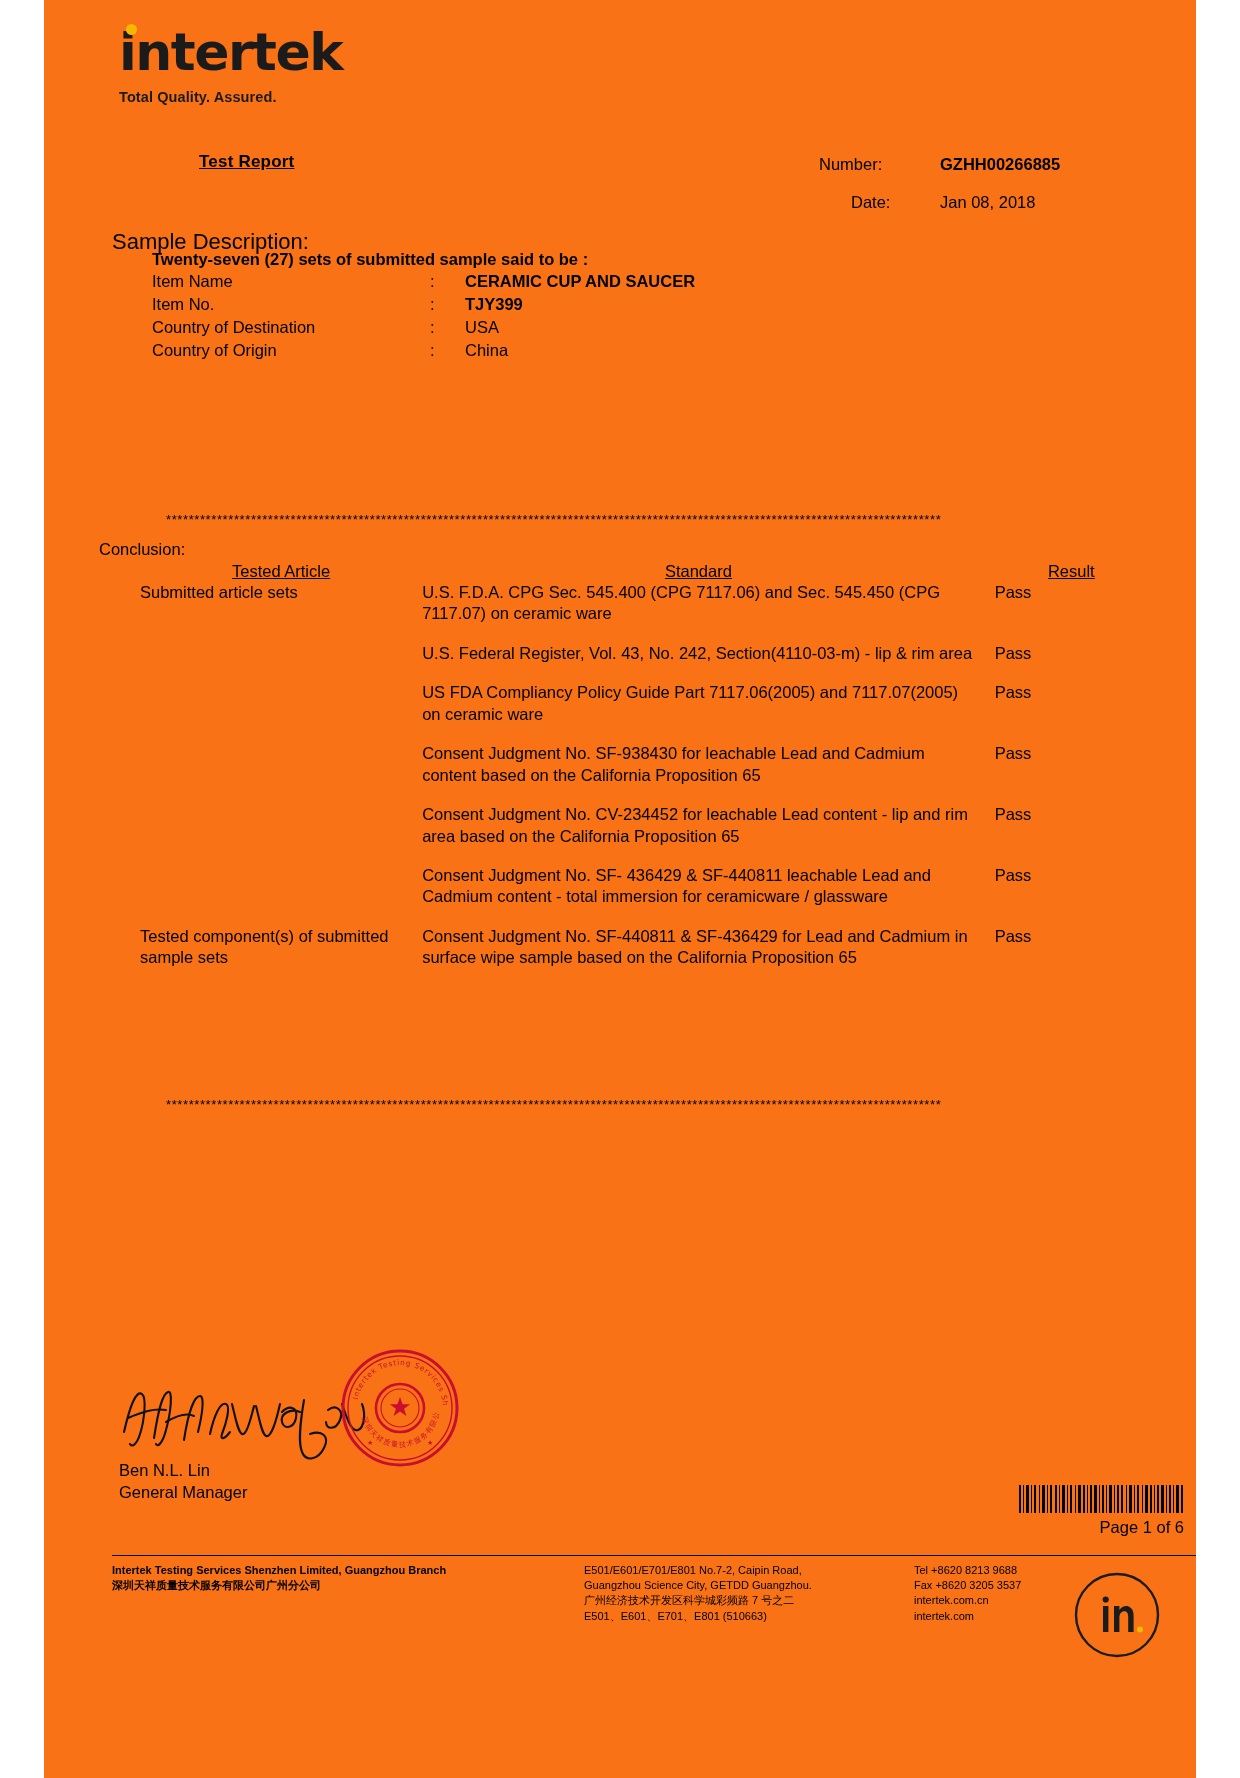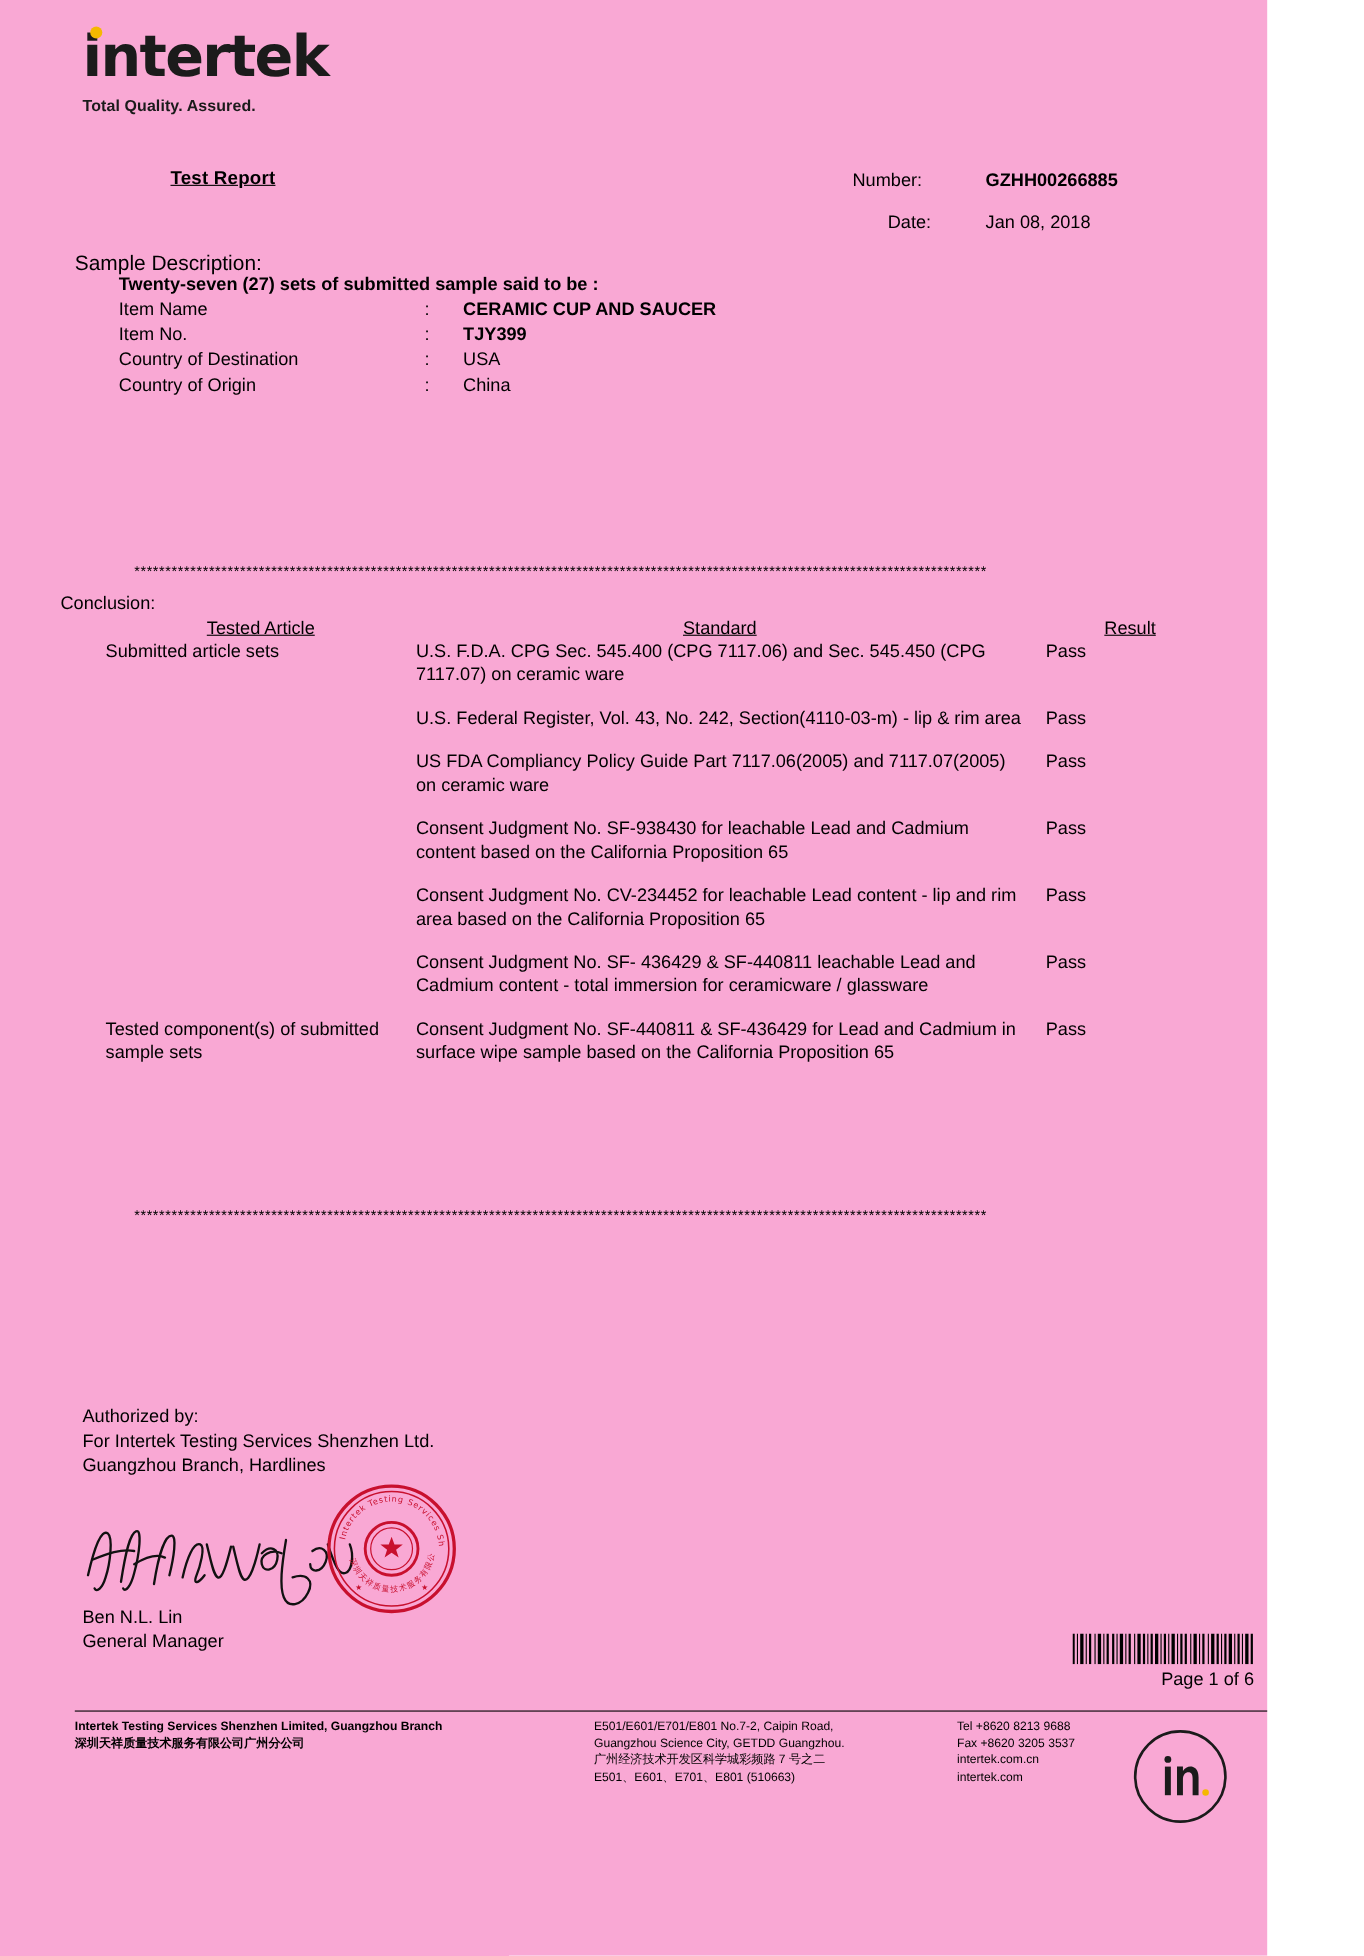--- a/index.html
+++ b/index.html
@@ -8,22 +8,23 @@
     background: #ffffff;
   }
   body {
     font-family: "Liberation Sans", sans-serif;
     color: #000000;
   }
   .page {
     position: relative;
     width: 1152px;
     height: 1778px;
-    background: #f9a8d4;
+    background: #f97316;
     overflow: hidden;
+    margin-left: 44px;
   }
 
   
   .logo-block {
     position: absolute;
     left: 75px;
     top: 26px;
   }
   .logo-word {
     font-family: "DejaVu Sans", sans-serif;
@@ -85,21 +86,21 @@
     left: 896px;
     top: 193px;
     font-size: 16.5px;
   }
 
   
   .sample-title {
     position: absolute;
     left: 68px;
     top: 229px;
-    font-size: 19px;
+    font-size: 22px;
   }
   .sample-intro {
     position: absolute;
     left: 108px;
     top: 250px;
     font-size: 16.5px;
     font-weight: bold;
   }
   .sample-table {
     position: absolute;
@@ -357,25 +358,20 @@
     <tr>
       <td class="col-article">Tested component(s) of submitted sample sets</td>
       <td class="col-standard">Consent Judgment No. SF-440811 &amp; SF-436429 for Lead and Cadmium in surface wipe sample based on the California Proposition 65</td>
       <td class="col-result">Pass</td>
     </tr>
   </tbody>
     </table>
 
   <div class="stars bottom">*****************************************************************************************************************************************</div>
 
-  <div class="auth-block">
-    <div>Authorized by:</div>
-    <div>For Intertek Testing Services Shenzhen Ltd.</div>
-    <div>Guangzhou Branch, Hardlines</div>
-  </div>
 
   <div class="sig-wrap">
     <svg class="sig-svg" width="300" height="110" viewBox="0 0 300 110">
       <g fill="none" stroke="#111111" stroke-width="2.1" stroke-linecap="round">
         <path d="M10,72 C16,46 22,30 28,34 C33,38 30,62 26,74 C23,84 18,88 16,84"></path>
         <path d="M14,58 C28,52 40,48 52,50"></path>
         <path d="M40,78 C44,52 48,34 54,32 C59,30 57,52 52,70 C49,82 44,88 42,84"></path>
         <path d="M52,62 C62,56 72,52 80,56"></path>
         <path d="M70,80 C74,54 80,36 86,36 C91,36 88,56 84,72"></path>
         <path d="M96,74 C100,56 106,42 112,44 C117,46 112,64 108,74 C106,80 110,80 116,72"></path>

